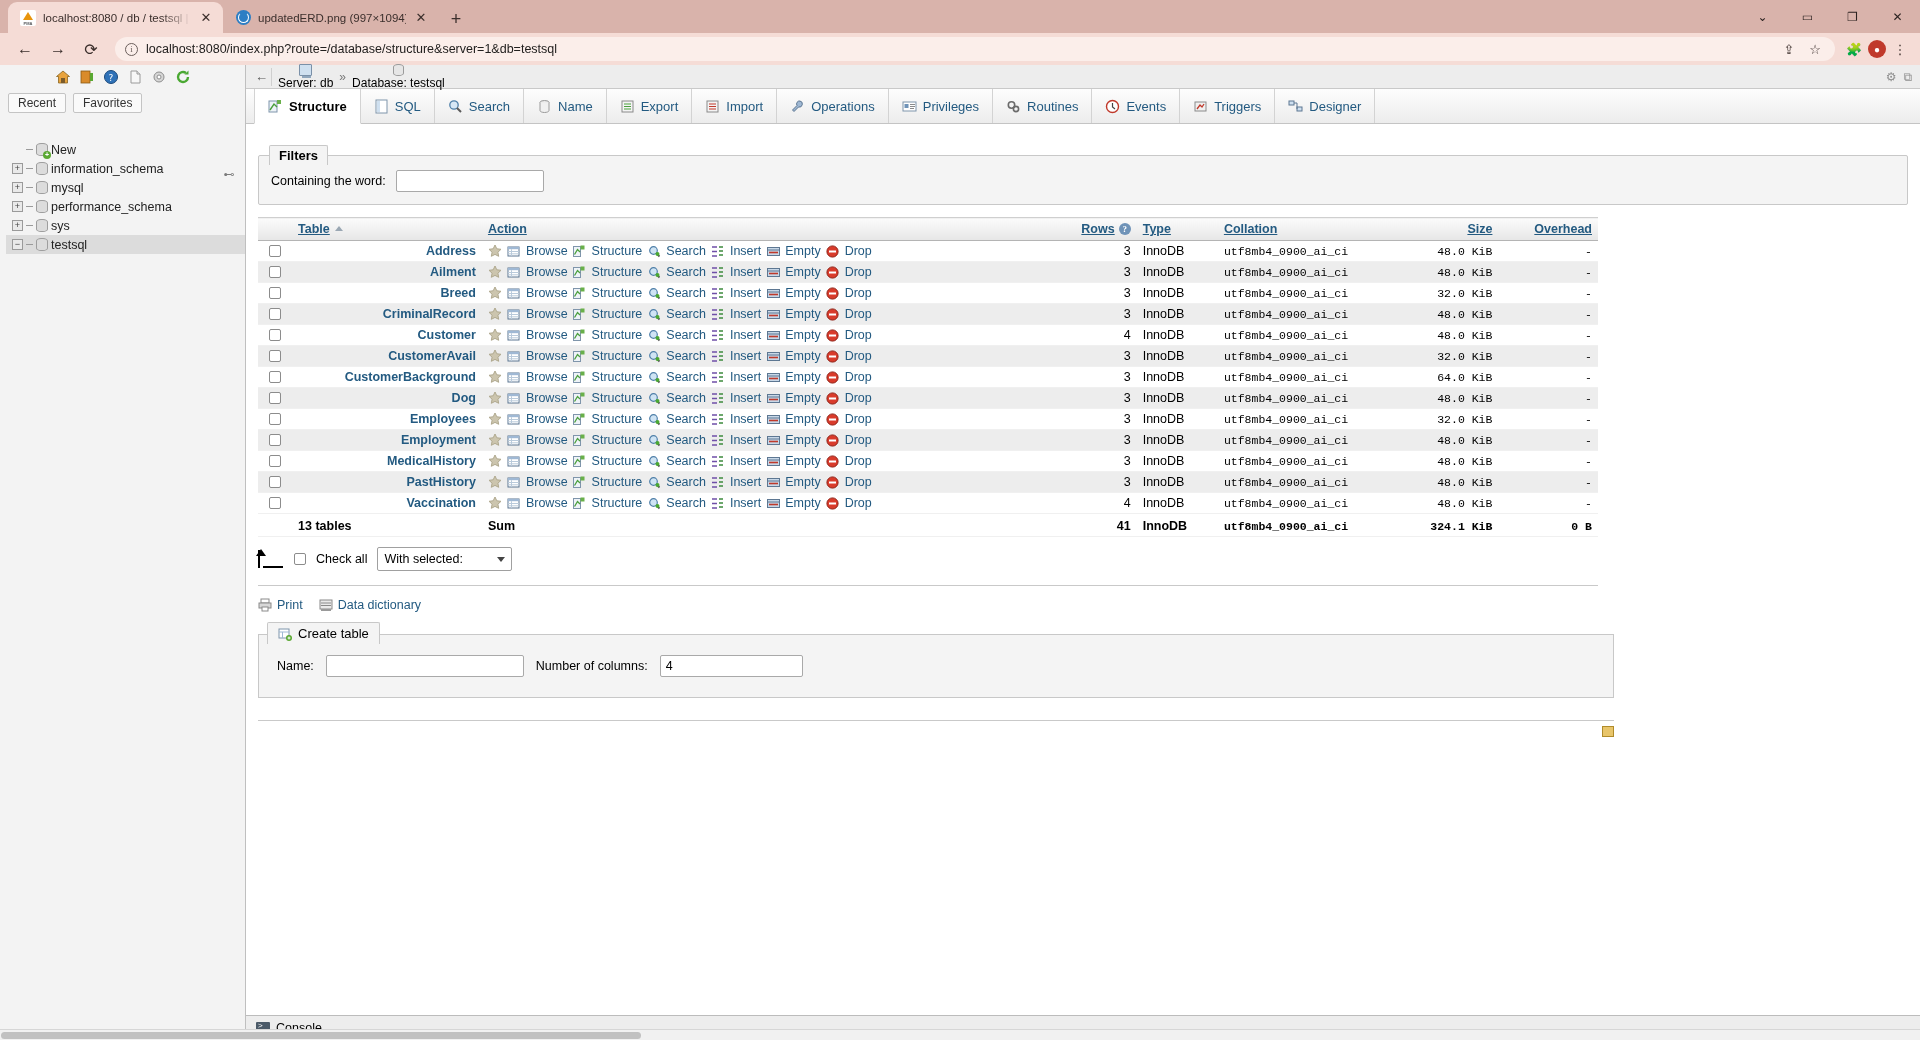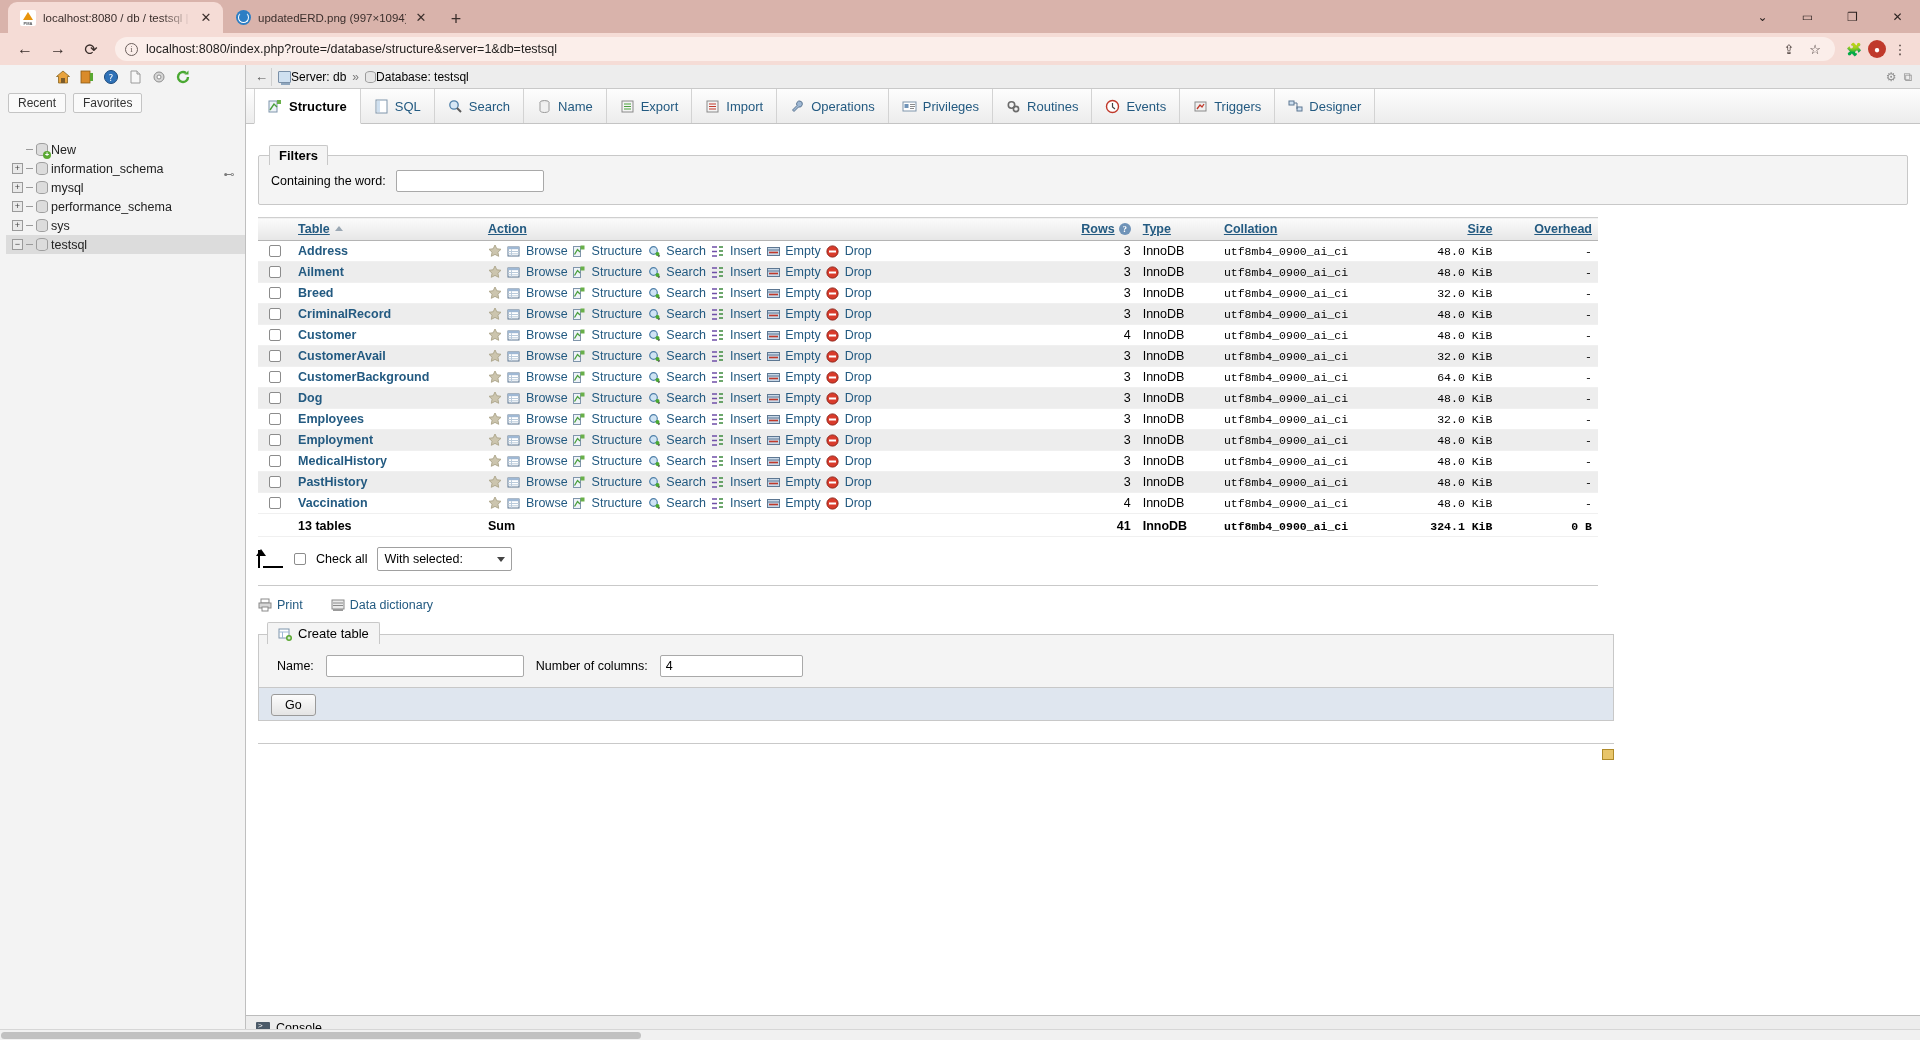--- a/index.html
+++ b/index.html
@@ -130,21 +130,21 @@
   
   #main { flex:1; min-width:0; display:flex; flex-direction:column; background:#fff; }
 
   .breadcrumb {
     height:24px; background:#ededed; border-bottom:1px solid #c9c9c9;
     display:flex; align-items:center; gap:6px; padding-left:8px;
     font-size:12px; color:#000; position:relative;
   }
   .bc-back{width:18px;height:18px;display:flex;align-items:center;justify-content:center;
     color:#555;font-size:13px;border-right:1px solid #cfcfcf;padding-right:2px;}
-  .bc-item{display:flex;align-items:center;gap:0;}
+  .bc-item{display:flex;align-items:center;gap:0;flex-direction:column;}
   .ico-server{width:13px;height:12px;border:1px solid #7a90a8;background:#cfe0f0;border-radius:1px;position:relative;}
   .ico-server:after{content:"";position:absolute;left:2px;bottom:-3px;width:9px;height:2px;background:#8fa6bd;}
   .ico-db{width:11px;height:12px;background:#e6e6e6;border:1px solid #9b9b9b;border-radius:5px/3px;}
   .bc-sep{color:#777;}
   .bc-right{position:absolute;right:8px;display:flex;gap:7px;align-items:center;color:#8f8f8f;font-size:12px;}
 
   .tabsrow{
     display:flex; align-items:stretch; height:35px;
     background:linear-gradient(#fdfdfd,#ececec);
     border-bottom:1px solid #c4c4c4; padding-left:8px;
@@ -178,21 +178,21 @@
     background:linear-gradient(#fbfbfb,#e6e6e6);
     border-bottom:1px solid #b4b4b4; border-top:1px solid #cfcfcf;
     color:#235a81;font-weight:bold;text-align:left;padding:4px 6px;white-space:nowrap;
     font-size:12.5px;
     text-decoration:underline;
   }
   table.structure th.ar{text-align:right;}
   table.structure td{padding:3px 6px;white-space:nowrap;border-bottom:1px solid #f0f0f0;}
   tr.odd td{background:#fff;}
   tr.even td{background:#ededed;}
-  td.tname{font-weight:bold;color:#235a81;}
+  td.tname{font-weight:bold;color:#235a81;text-align:right;}
   td.num{text-align:right;color:#000;}
   td.mono{font-family:"Liberation Mono",monospace;font-size:11.5px;}
   td.ctr{text-align:center;}
   .cbx{width:12px;height:12px;border:1px solid #8c8c8c;background:#fff;border-radius:2px;display:inline-block;vertical-align:-2px;}
   .alink{color:#235a81;text-decoration:none;}
   .actcell{display:flex;align-items:center;gap:5px;}
   .ai{width:14px;height:14px;flex:none;display:flex;align-items:center;justify-content:center;}
   td.summary{font-weight:bold;color:#000;}
   tr.sumrow td{border-top:1px solid #c0c0c0;background:#fff;padding-top:5px;}
   .hdr-help{
@@ -211,21 +211,21 @@
   .arrow-ud:after{content:"";position:absolute;left:0px;top:0;width:2px;height:18px;background:#000;}
   .arrow-head{position:absolute;left:-2px;top:-1px;width:0;height:0;
     border-left:5px solid transparent;border-right:5px solid transparent;border-bottom:7px solid #000;}
   .selbox{
     width:135px;height:24px;border:1px solid #a0a0a0;background:#fff;border-radius:2px;
     display:flex;align-items:center;justify-content:space-between;padding:0 6px;font-size:12.5px;color:#000;
   }
   .caret{width:0;height:0;border-left:4px solid transparent;border-right:4px solid transparent;border-top:5px solid #444;}
 
   .hr{border-top:1px solid #c9c9c9;margin:14px 0 0 0;max-width:1340px;}
-  .printrow{display:flex;align-items:flex-start;gap:28px;margin-top:12px;font-size:12.5px;}
+  .printrow{display:flex;align-items:flex-start;gap:16px;margin-top:12px;font-size:12.5px;}
   .printrow a{display:flex;align-items:center;gap:5px;color:#235a81;text-decoration:none;}
 
   
   .ct-fieldset{
     border:1px solid #c8c8c8;background:#f4f4f4;border-radius:0;
     position:relative;margin:22px 0 0 0;padding:16px 12px 10px;max-width:1356px;
   }
   .ct-legend{
     position:absolute;top:-13px;left:8px;background:#f4f4f4;border:1px solid #c8c8c8;
     border-bottom:none;padding:3px 10px;font-size:13px;color:#000;display:flex;align-items:center;gap:6px;
@@ -1460,23 +1460,20 @@
               </svg>
           </span>
           <span>Create table</span>
         </div>
         <div class="ct-row">
           <span>Name:</span>
           <input class="ct-name" value="" style="">
           <span>Number of columns:</span>
           <span class="ct-cols">4</span>
         </div>
-        <div class="ct-footer">
-          <span class="gobtn">Go</span>
-        </div>
       </div>
 
       <div class="bottombar">
         <span class="mini"></span>
       </div>
 
     </div>
   </div>
 
   <div id="console">

